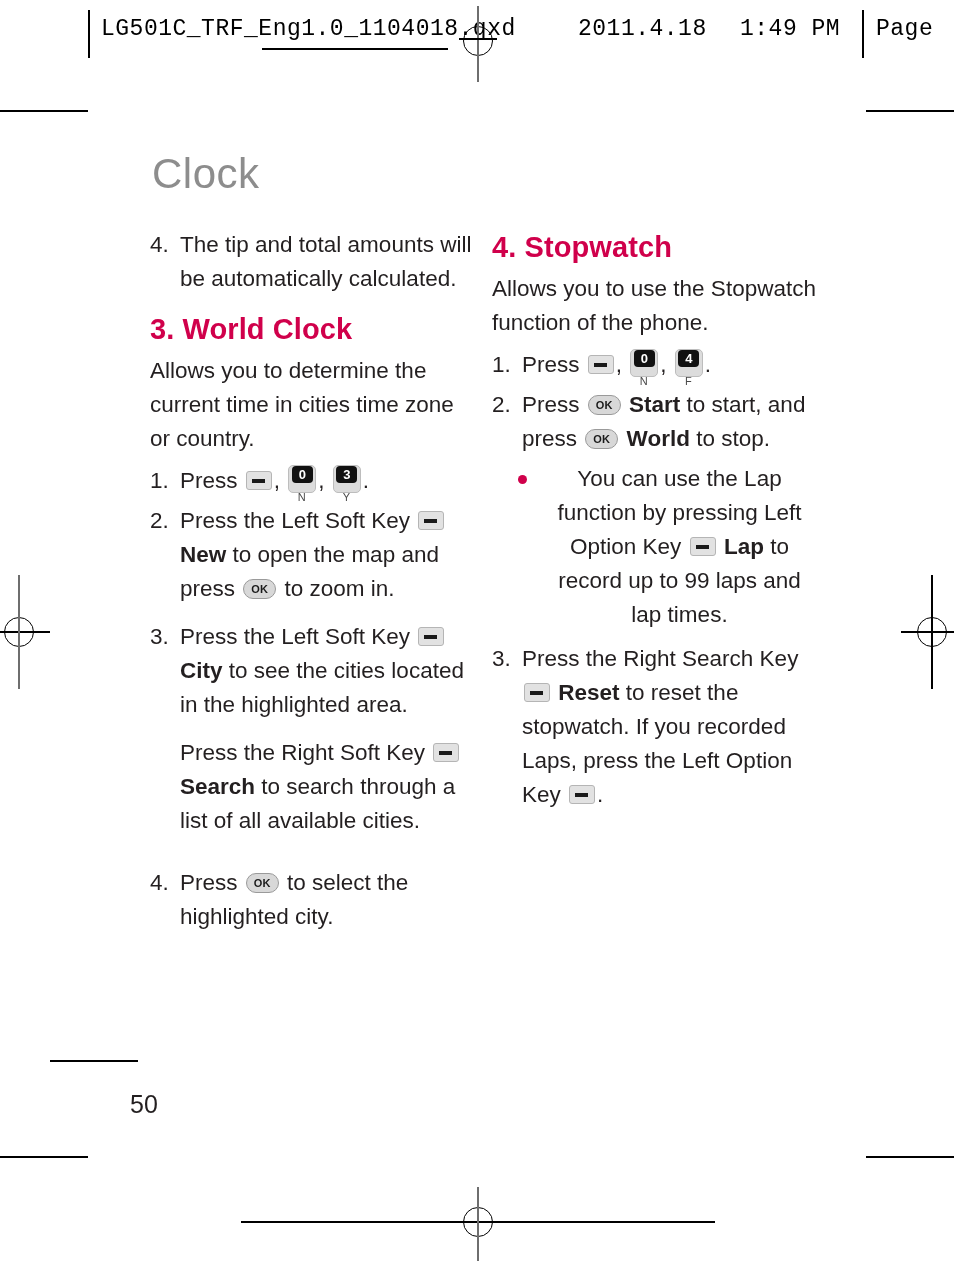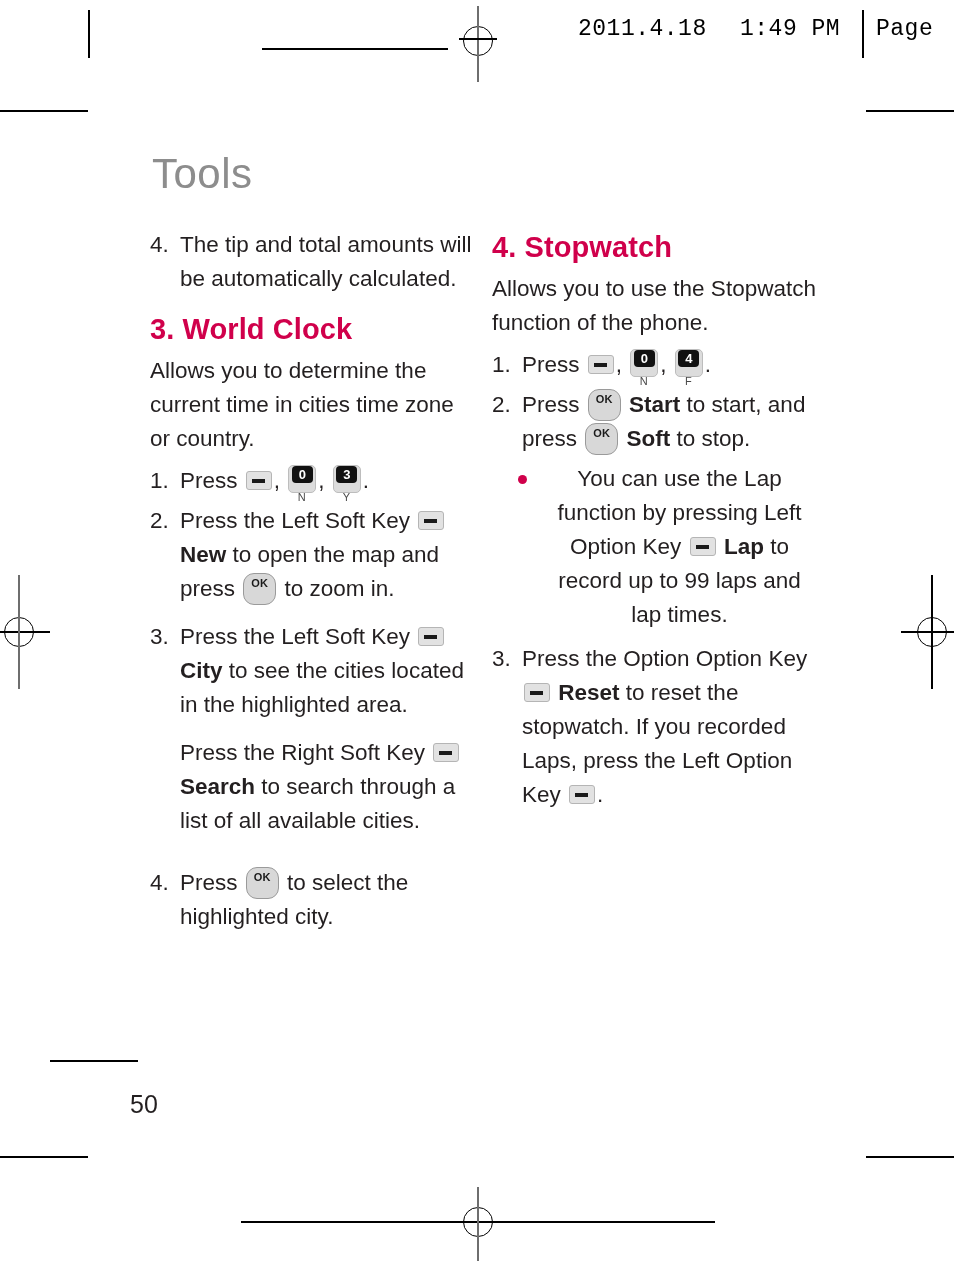--- a/index.html
+++ b/index.html
@@ -197,21 +197,21 @@
     position: absolute;
     left: 5px;
     top: 7px;
     width: 13px;
     height: 3.5px;
     background: #1a1a1a;
   }
   
   .k-ok {
     width: 33px;
-    height: 32px;
+    height: 20px;
     background: #d8d8d8;
     border: 1.5px solid #9a9a9a;
     border-radius: 11px;
     box-sizing: border-box;
     margin: -3px 2px 0 2px;
     font-size: 11px;
     font-weight: 700;
     line-height: 19px;
     text-align: center;
     color: #1a1a1a;
@@ -261,20 +261,21 @@
     color: #231f20;
     margin-left: 8px;
   }
 </style>
 </head>
 <body>
 
 <div class="print-header">
   <div class="ph-rule left"></div>
   <div class="ph-rule right"></div>
+  <div class="ph-text ph-file">LG501C_TRF_Eng1.0_1104018.qxd</div>
   <div class="ph-text ph-date">2011.4.18</div>
   <div class="ph-text ph-time">1:49 PM</div>
   <div class="ph-text ph-page">Page</div>
   <div class="ph-underline"></div>
 </div>
 
 <div class="crop h crop-tl"></div>
 <div class="crop h crop-tr"></div>
 <div class="crop h crop-bl"></div>
 <div class="crop h crop-bl2"></div>
@@ -294,21 +295,21 @@
   <div class="ring"></div>
   <div class="hair-h"></div>
   <div class="hair-v"></div>
 </div>
 <div class="reg reg-bottom">
   <div class="ring"></div>
   <div class="hair-h"></div>
   <div class="hair-v"></div>
 </div>
 
-<div class="page-title">Tools</div>
+<div class="page-title">Clock</div>
 
 <div class="col col-left">
 
   <ol class="steps">
     <li class="step">
       <span class="num">4.</span>
       <span>The tip and total amounts will be automatically calculated.</span>
     </li>
   </ol>
 
@@ -389,38 +390,38 @@
       </span><span>.</span>
     </li>
 
     <li class="step tight">
       <span class="num">2.</span>
       <span>Press</span>
       <span class="k k-ok">OK</span>
       <b>Start</b>
       <span>to start, and press</span>
       <span class="k k-ok">OK</span>
-      <b>Soft</b>
+      <b>World</b>
       <span>to stop.</span>
     </li>
   </ol>
 
   <ul class="bullets">
     <li>
       <span>You can use the Lap function by pressing Left Option Key</span>
       <span class="k k-soft"></span>
       <b>Lap</b>
       <span>to record up to 99 laps and lap times.</span>
     </li>
   </ul>
 
   <ol class="steps">
     <li class="step">
       <span class="num">3.</span>
-      <span>Press the Option Option Key</span>
+      <span>Press the Right Search Key</span>
       <span class="k k-soft"></span>
       <b>Reset</b>
       <span>to reset the stopwatch. If you recorded Laps, press the Left Option Key</span>
       <span class="k k-soft"></span><span>.</span>
     </li>
   </ol>
 </div>
 
 <div class="page-num">50</div>
 

